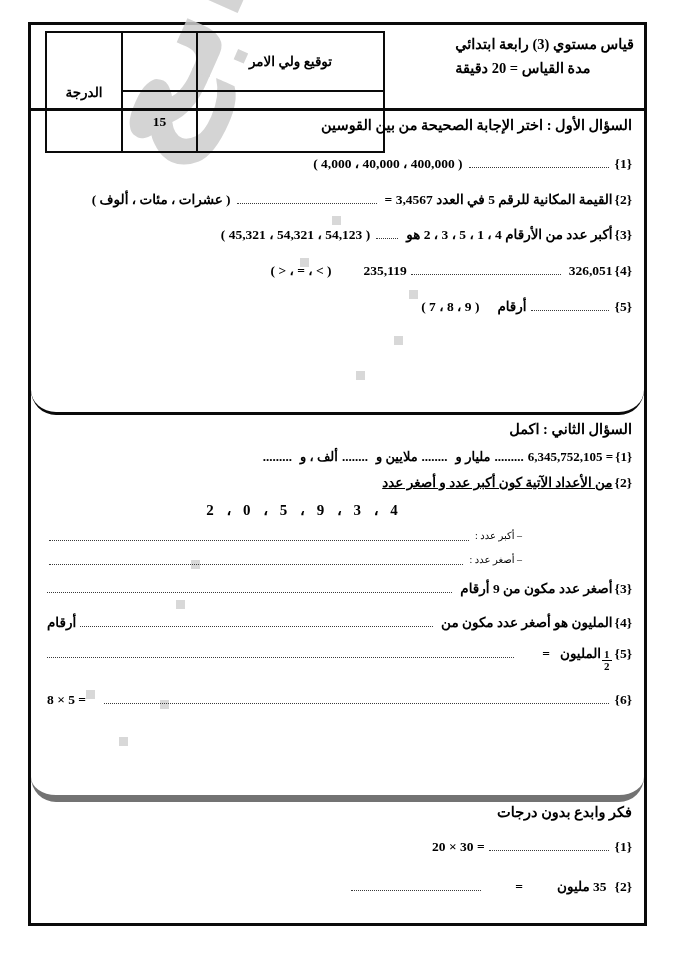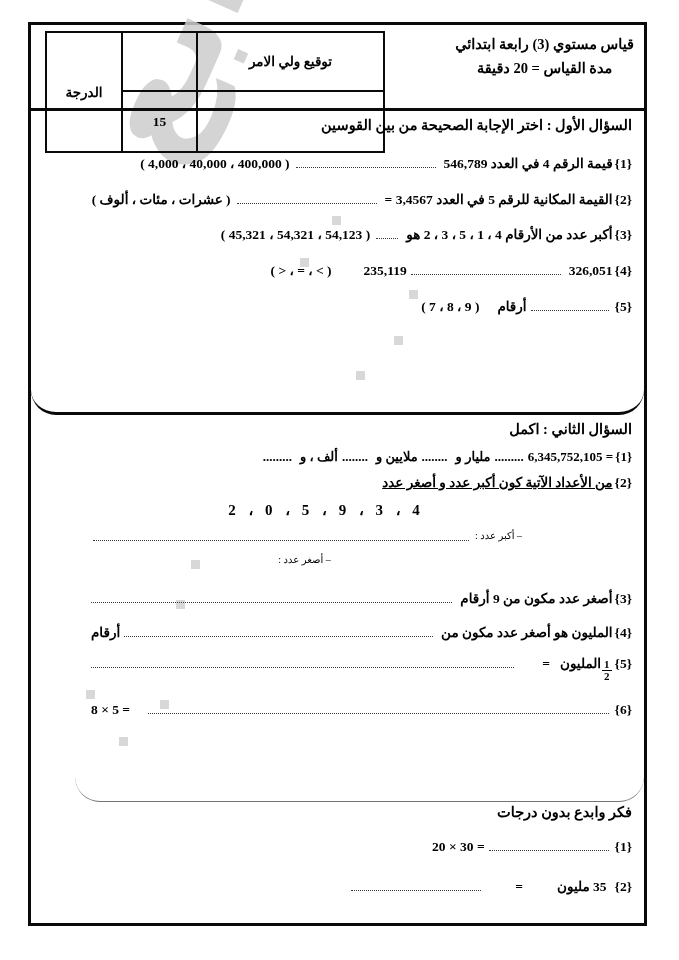--- a/index.html
+++ b/index.html
@@ -85,21 +85,21 @@
     position: relative;
     height: 86px;
     border-bottom: 3px solid #0a0a0a;
     box-sizing: border-box;
     padding: 0;
   }
   .header-title {
     position: absolute;
     right: 10px;
     top: 8px;
-    text-align: center;
+    text-align: left;
     font-weight: bold;
     font-size: 14.5px;
     line-height: 1.65;
     white-space: nowrap;
   }
 
   
   .hdr-table {
     position: absolute;
     left: 14px;
@@ -123,21 +123,21 @@
   .c-mark  { width: 49px;  height: 35px; font-size: 15px; }
 
   
   .section {
     position: relative;
     box-sizing: border-box;
     padding: 0 12px;
     border-radius: 25px;
   }
   .sec-1 { height: 304px; border-bottom: 3px solid #0a0a0a; }
-  .sec-2 { height: 387px; border-bottom: 1px solid #737373; margin-left: 44px; }
+  .sec-2 { height: 387px; border-bottom: 7px solid #737373; }
   .sec-3 { height: 121px; }
 
   .sec-heading {
     text-align: right;
     font-weight: bold;
     font-size: 14.5px;
     padding-top: 6px;
     padding-bottom: 2px;
     white-space: nowrap;
   }
@@ -270,21 +270,20 @@
           </table>
 
       </div>
 
       <div class="section sec-1 sp-q1">
 
         <div class="sec-heading">السؤال الأول : اختر الإجابة الصحيحة من بين القوسين</div>
 
         <div class="q-row">
           <span class="q-tag">{1}</span>
-          <span class="q-body">قيمة الرقم 4 في العدد 546,789</span>
           <span class="q-fill mid"></span>
           <span class="q-opts">( 4,000   ،  40,000  ،  400,000 )</span>
         </div>
 
         <div class="q-row">
           <span class="q-tag">{2}</span>
           <span class="q-body">القيمة المكانية للرقم 5 في العدد 3,4567 =</span>
           <span class="q-fill mid"></span>
           <span class="q-opts">( عشرات ،  مئات ، ألوف )</span>
         </div>
@@ -346,21 +345,21 @@
           <span class="num">0</span>
           <span>،</span>
           <span class="num">2</span>
         </div>
 
         <div class="sub-row">
           <span class="sub-label">–   أكبر   عدد :</span>
           <span class="sub-fill"></span>
         </div>
 
-        <div class="sub-row" style="margin-top:13px;flex-direction:column;">
+        <div class="sub-row" style="margin-top:13px;">
           <span class="sub-label">–  أصغر عدد :</span>
           <span class="sub-fill"></span>
         </div>
 
         <div class="q-row" style="margin-top:14px;">
           <span class="q-tag">{3}</span>
           <span class="q-body">أصغر عدد مكون من 9 أرقام</span>
           <span class="q-fill"></span>
         </div>
 

